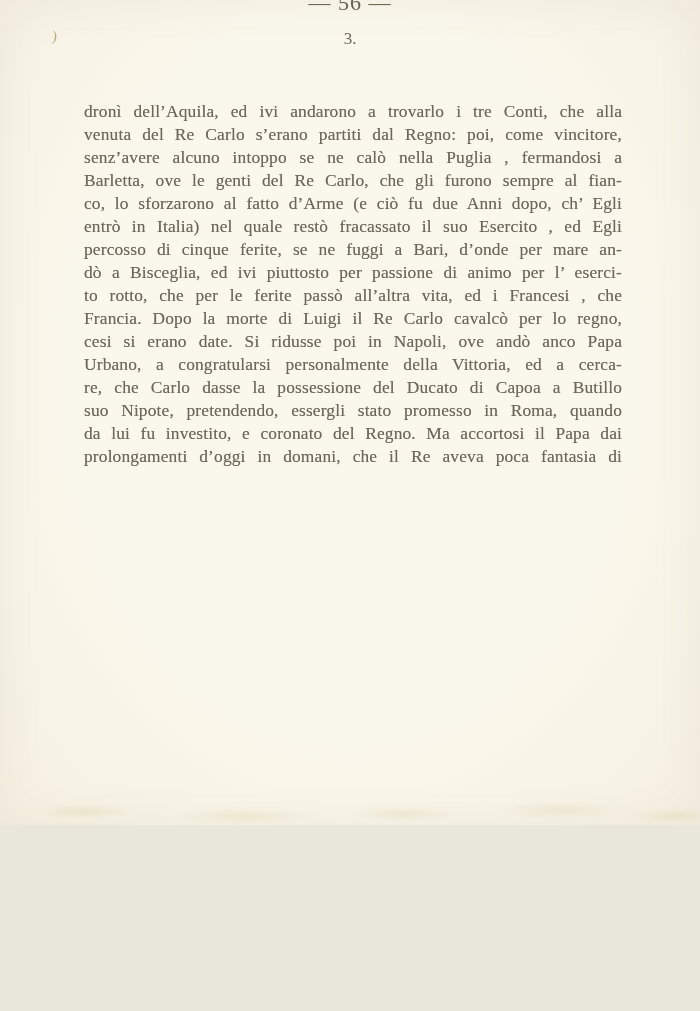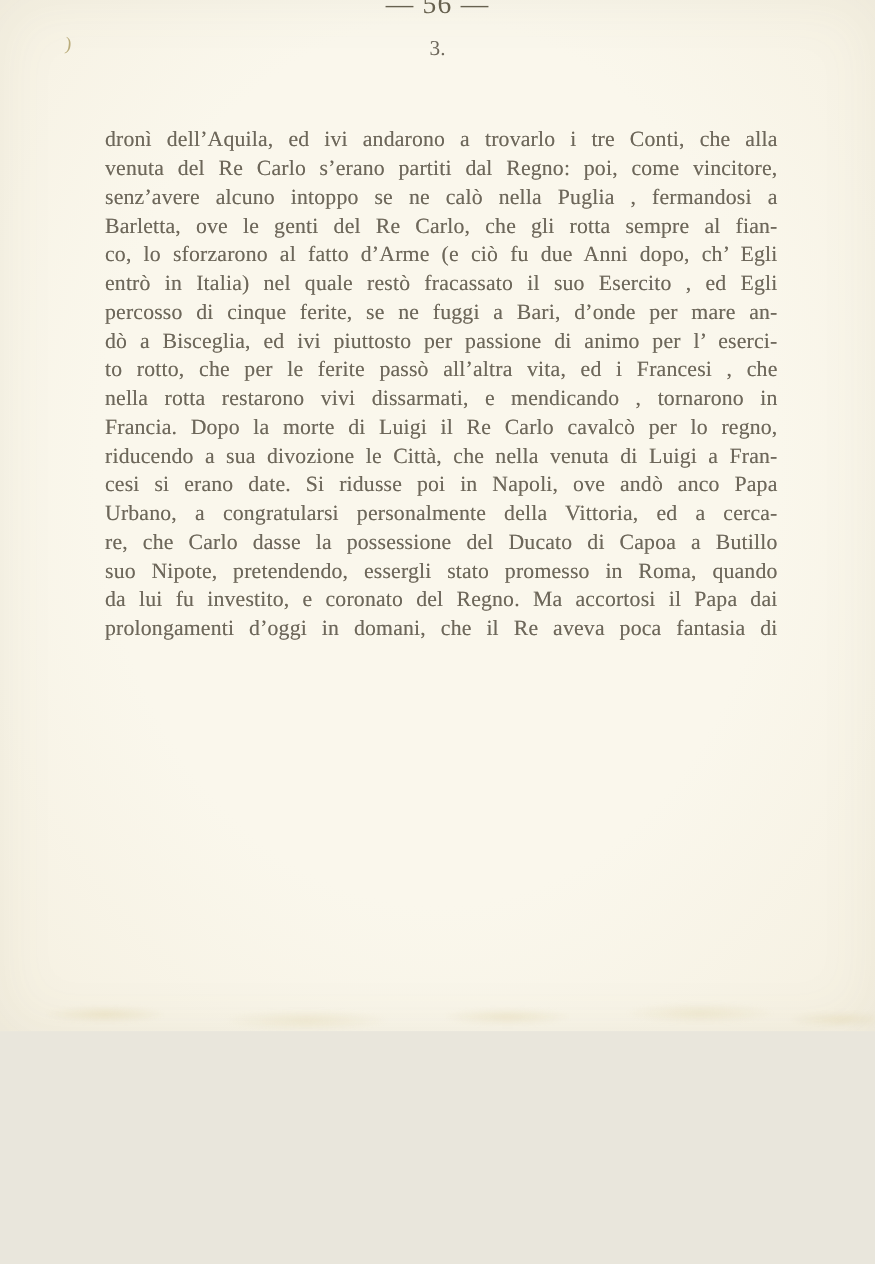--- a/index.html
+++ b/index.html
@@ -76,29 +76,27 @@
   <div class="running-head">— 56 —</div>
 
   <div class="margin-mark">)</div>
 
   <div class="section-number">3.</div>
 
   <div class="page-body">
       <div class="line">dronì dell’Aquila, ed ivi andarono a trovarlo i tre Conti, che alla</div>
       <div class="line">venuta del Re Carlo s’erano partiti dal Regno: poi, come vincitore,</div>
       <div class="line">senz’avere alcuno intoppo se ne calò nella Puglia , fermandosi a</div>
-      <div class="line">Barletta, ove le genti del Re Carlo, che gli rotta sempre al fian-</div>
+      <div class="line">Barletta, ove le genti del Re Carlo, che gli furono sempre al fian-</div>
       <div class="line">co, lo sforzarono al fatto d’Arme (e ciò fu due Anni dopo, ch’ Egli</div>
       <div class="line">entrò in Italia) nel quale restò fracassato il suo Esercito , ed Egli</div>
       <div class="line">percosso di cinque ferite, se ne fuggi a Bari, d’onde per mare an-</div>
       <div class="line">dò a Bisceglia, ed ivi piuttosto per passione di animo per l’ eserci-</div>
       <div class="line">to rotto, che per le ferite passò all’altra vita, ed i Francesi , che</div>
-      <div class="line">nella rotta restarono vivi dissarmati, e mendicando , tornarono in</div>
       <div class="line">Francia. Dopo la morte di Luigi il Re Carlo cavalcò per lo regno,</div>
-      <div class="line">riducendo a sua divozione le Città, che nella venuta di Luigi a Fran-</div>
       <div class="line">cesi si erano date. Si ridusse poi in Napoli, ove andò anco Papa</div>
       <div class="line">Urbano, a congratularsi personalmente della Vittoria, ed a cerca-</div>
       <div class="line">re, che Carlo dasse la possessione del Ducato di Capoa a Butillo</div>
       <div class="line">suo Nipote, pretendendo, essergli stato promesso in Roma, quando</div>
       <div class="line">da lui fu investito, e coronato del Regno. Ma accortosi il Papa dai</div>
       <div class="line">prolongamenti d’oggi in domani, che il Re aveva poca fantasia di</div>
     </div>
 
   <div class="show-through"></div>
 </div>

